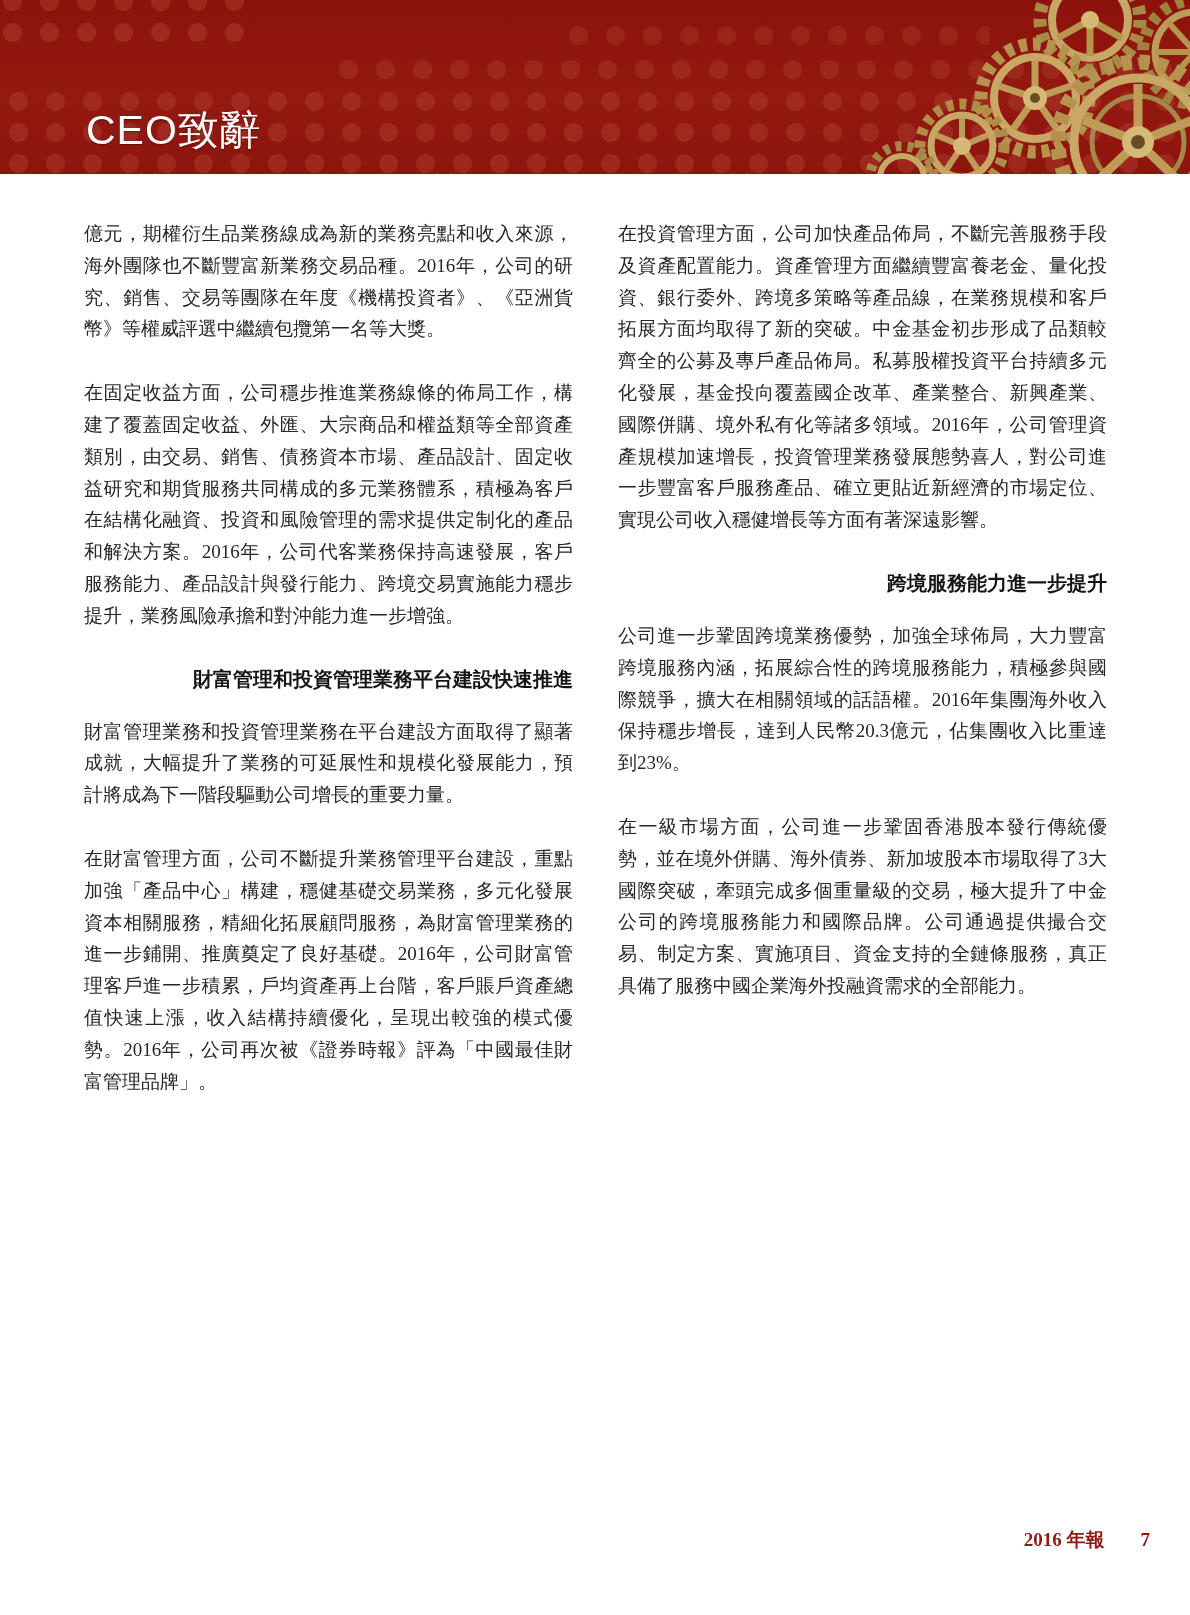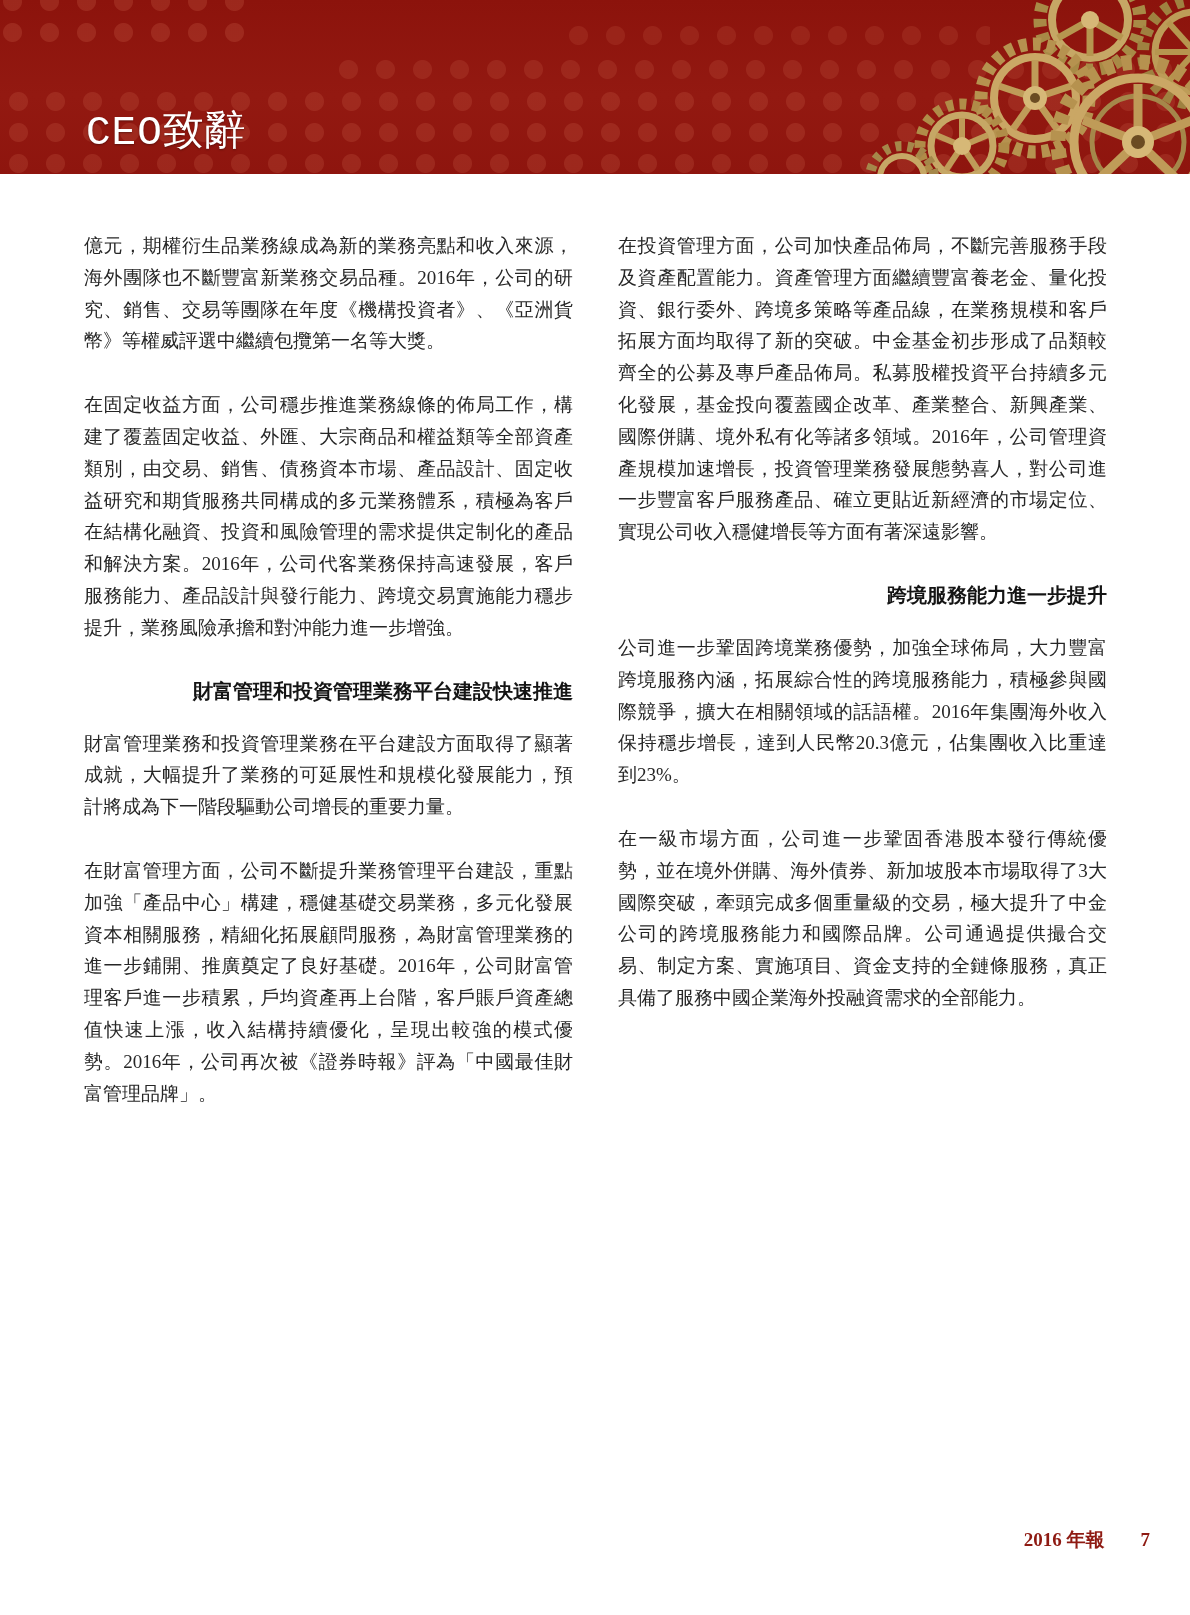--- a/index.html
+++ b/index.html
@@ -26,38 +26,38 @@
   }
   .b1 { left:-6px;  top:-14px; width:250px;  height:58px; opacity:.55; }
   .b2 { left:560px; top:20px;  width:430px;  height:36px; opacity:.40; }
   .b3 { left:330px; top:54px;  width:860px;  height:34px; opacity:.45; }
   .b4 { left:0;     top:86px;  width:1190px; height:88px; opacity:.50; }
   .banner-title {
     position:absolute; left:86px; top:103px;
     color:#ffffff;
     font-size:41px;
     letter-spacing:1px;
-    font-family:Liberation Mono, monospace;
+    font-family:Liberation Sans, sans-serif;
     text-shadow:0 1px 2px rgba(0,0,0,.35);
     white-space:nowrap;
   }
   .gears { position:absolute; right:0; top:0; }
 
   
   .col {
     position:absolute; top:214px; width:489px;
     color:#262626;
     font-size:19px;
     line-height:31.8px;
     text-align:justify;
     text-justify:inter-character;
   }
   .col-left  { left:84px;  }
   .col-right { left:618px; }
-  .col p { margin:16px 0 32px 0; }
+  .col p { margin:4px 0 32px 0; }
   .col h2 {
     font-size:20px;
     line-height:30px;
     font-weight:bold;
     color:#141414;
     margin:32px 0 22px 0;
     text-align:right;
   }
 
   

